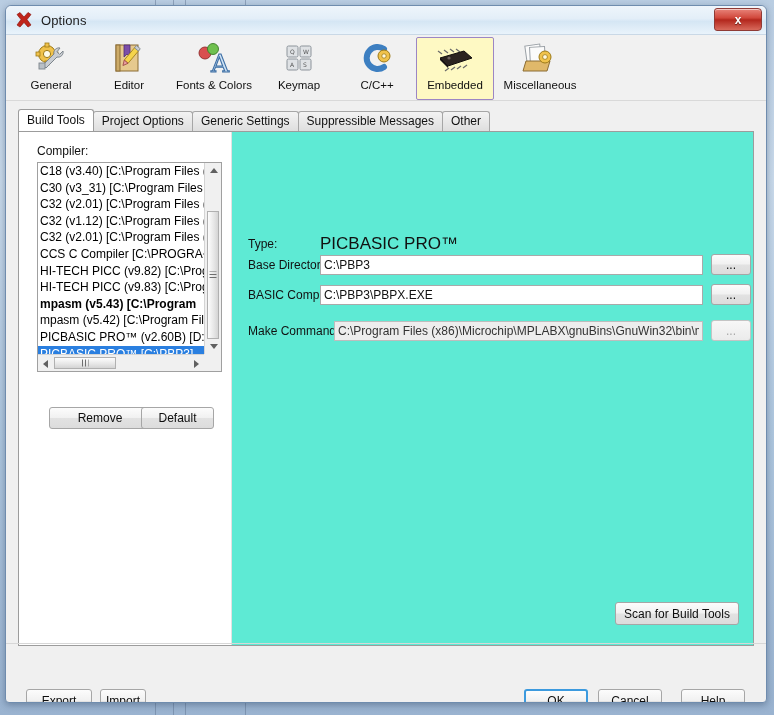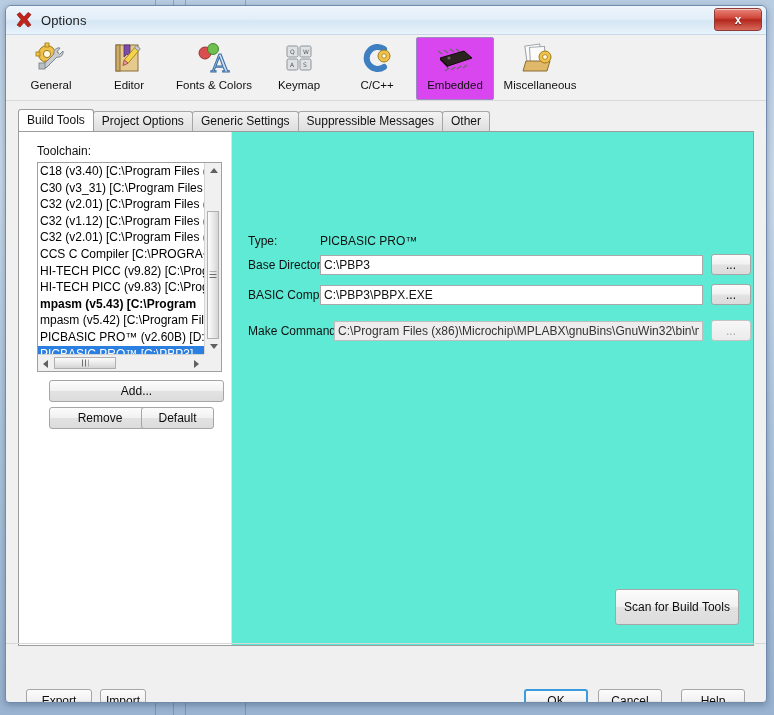--- a/index.html
+++ b/index.html
@@ -88,21 +88,21 @@
     width: 78px;
     display: flex; flex-direction: column; align-items: center; justify-content: flex-start;
     padding-top: 4px;
     border: 1px solid transparent;
     border-radius: 2px;
     cursor: pointer;
     box-sizing: border-box;
   }
   .cat.wide { width: 92px; }
   .cat.selected {
-    background: #d946ef;
+    background: #fef9c3;
     border: 1px solid #9c86c4;
   }
   .cat .glyph { height: 36px; width: 42px; position: relative; }
   .cat .clabel {
     font-size: 11.5px; color: #101010; margin-top: 1px; white-space: nowrap;
   }
 
   
   .tabstrip {
     position: relative;
@@ -242,40 +242,40 @@
   .btn-default { position: absolute; left: 122px; top: 275px; width: 73px; height: 22px; }
 
   
   .detail {
     position: absolute; left: 212px; top: 0; right: 0; bottom: 0;
     background: #5eead4;
     border-left: 1px solid #e2e2e2;
   }
   .field-row { position: absolute; display: flex; align-items: center; }
   .flabel { font-size: 12px; color: #111; white-space: nowrap; }
-  .fvalue-static { font-size: 12px; color: #111; }
+  .fvalue-static { font-size: 17px; color: #111; }
 
   .tinput {
     font-family: "Liberation Sans", sans-serif;
     font-size: 12px;
     color: #111;
     padding: 1px 3px;
     border: 1px solid #a9a9a9;
     background: #fff;
     box-sizing: border-box;
     height: 20px;
   }
   .tinput.readonly { background: #ededed; color: #333; border-color: #bdbdbd; }
   .dots {
     width: 40px; height: 21px; margin-left: 8px;
     font-size: 12px; line-height: 1;
   }
   .btn-scan {
     position: absolute; right: 14px; bottom: 20px;
-    width: 124px; height: 36px;
+    width: 124px; height: 23px;
   }
 
   
   .bottombar {
     position: absolute; left: 0; right: 0; bottom: 0; height: 58px;
     border-top: 1px solid #d7d7d7;
   }
   .bb { position: absolute; height: 24px; top: 17px; margin-top: 28px; }
   .btn-export { left: 20px; width: 66px; }
   .btn-import { left: 94px; width: 46px; }
@@ -454,21 +454,21 @@
     <div class="tab">
       <span>Suppressible Messages</span>
     </div>
     <div class="tab">
       <span>Other</span>
     </div>
   </div>
 
   <div class="tabpane">
 
-    <div class="toolchain-label">Toolchain:</div>
+    <div class="toolchain-label">Compiler:</div>
 
     <div class="listwrap">
       <div class="list">
         <div class="li">C18 (v3.40) [C:\Program Files (x8</div>
         <div class="li">C30 (v3_31) [C:\Program Files (x8</div>
         <div class="li">C32 (v2.01) [C:\Program Files (x8</div>
         <div class="li">C32 (v1.12) [C:\Program Files (x8</div>
         <div class="li">C32 (v2.01) [C:\Program Files (x8</div>
         <div class="li">CCS C Compiler [C:\PROGRA~2\P</div>
         <div class="li">HI-TECH PICC (v9.82) [C:\Progra</div>
@@ -498,21 +498,20 @@
         <div class="thumb-h">
           <div class="grip-h"></div>
         </div>
         <div class="sb-arrow" style="right:0;top:1px">
           <div class="arrow-tri right"></div>
         </div>
       </div>
       <div class="corner"></div>
     </div>
 
-    <button class="btn btn-add">Add...</button>
     <button class="btn btn-remove">Remove</button>
     <button class="btn btn-default">Default</button>
 
     <div class="detail">
 
       <div class="field-row" style="left:16px; top:102px;">
         <span class="flabel" style="width:72px">Type:</span>
         <span class="fvalue-static">PICBASIC PRO™</span>
       </div>
 

